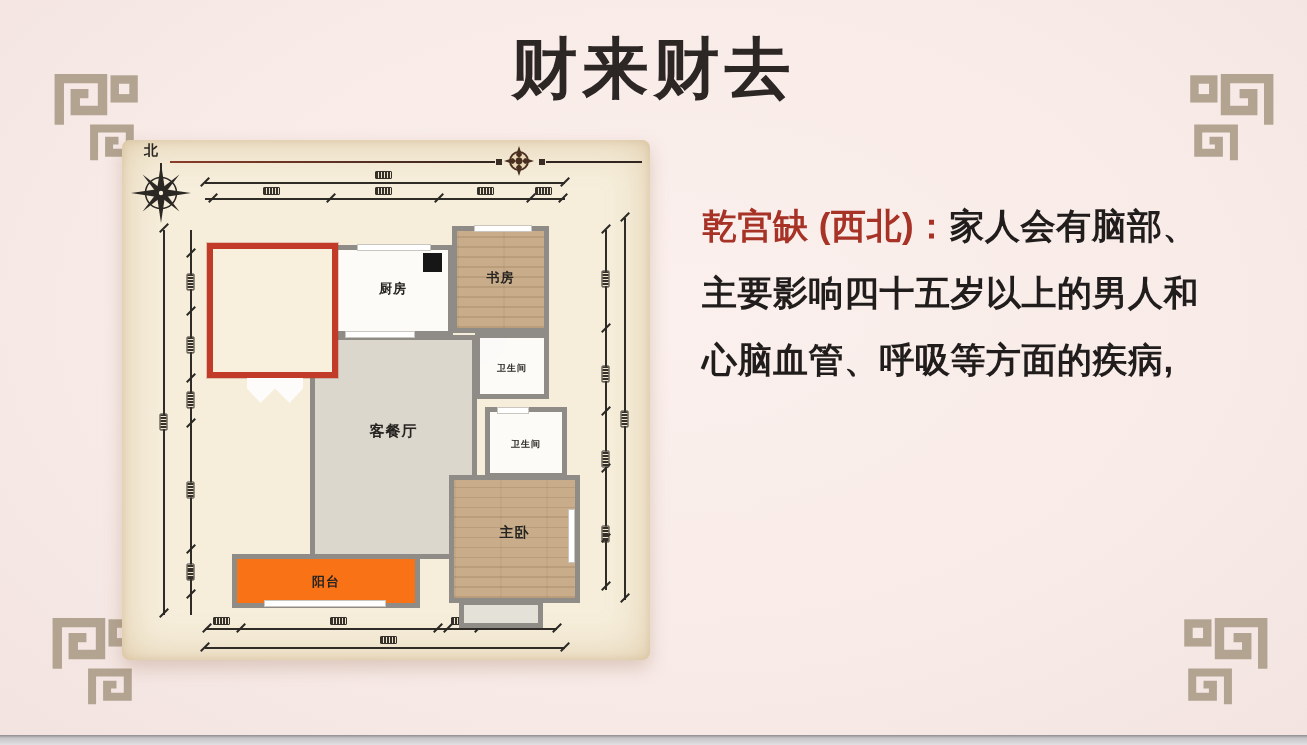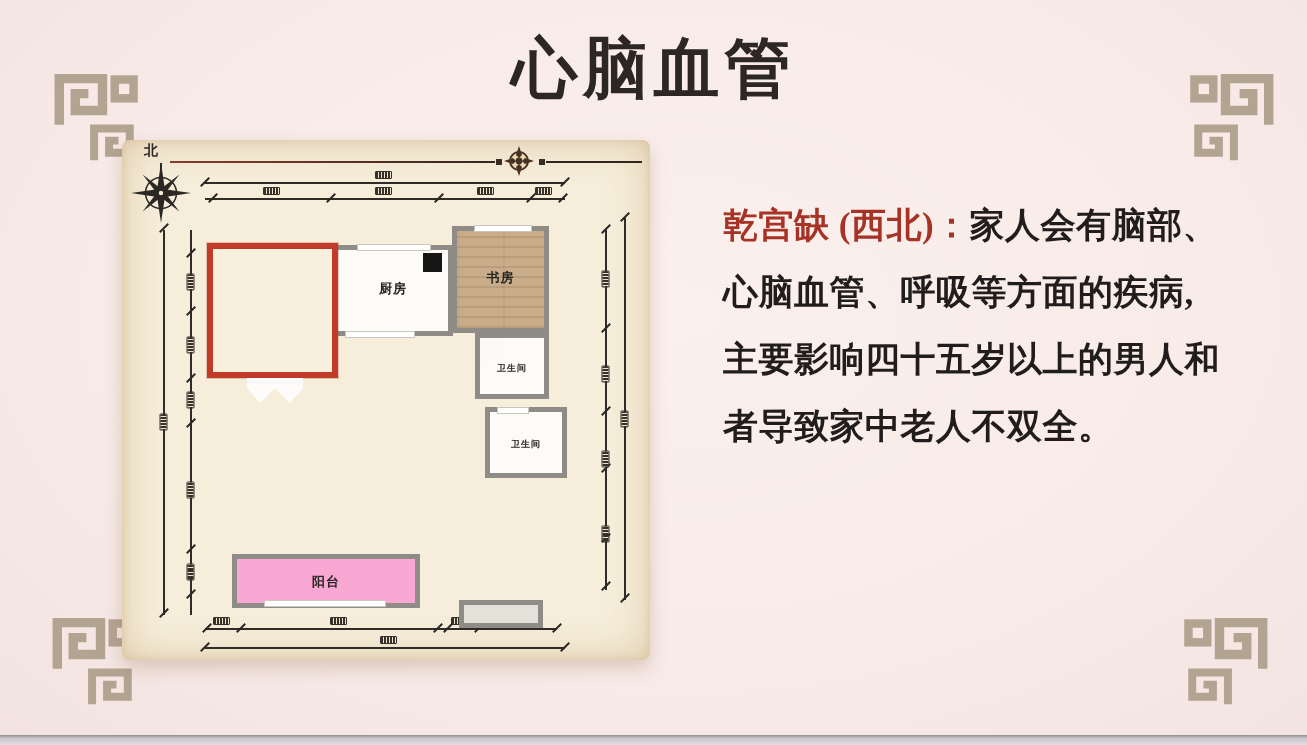--- a/index.html
+++ b/index.html
@@ -18,23 +18,23 @@
   .title{
     position:absolute; left:0; top:24px; width:1307px;
     text-align:center; font-size:66px; font-weight:900;
     letter-spacing:5px; color:#2c2624;
   }
   
   .ornament{ position:absolute; width:86px; height:94px; color:#b3a492; }
   .ornament.flip{ transform:scaleX(-1); }
   
   .desc{
-    position:absolute; left:723px; top:192px; width:580px;
+    position:absolute; left:702px; top:192px; width:580px;
     font-size:35px; line-height:67px; font-weight:600; color:#201d1c;
-    letter-spacing:0.5px; white-space:nowrap;font-family:Liberation Serif, serif;
+    letter-spacing:0.5px; white-space:nowrap;
   }
   .desc .lead{ color:#a73226; font-weight:800; }
   
   .panel{
     position:absolute; left:122px; top:140px; width:528px; height:520px;
     background:#f6eedb; border-radius:8px;
     box-shadow: inset 0 0 42px rgba(187,148,94,.42), inset 0 0 8px rgba(187,148,94,.28),
                 0 8px 18px rgba(150,110,80,.28);
   }
   .panel *{ position:absolute; }
@@ -64,21 +64,21 @@
     position:absolute; left:0; width:100%; text-align:center;
     font-weight:800; color:#262421; letter-spacing:1px;
   }
   .wood{
     background:#c9ad8b;
     background-image:repeating-linear-gradient(0deg, rgba(96,62,30,.14) 0 1.5px, rgba(0,0,0,0) 1.5px 10px),
                      repeating-linear-gradient(90deg, rgba(96,62,30,.06) 0 2px, rgba(0,0,0,0) 2px 46px);
   }
   .white-room{ background:#fcfbf7; }
   .grey-room{ background:#dcd7cd; }
-  .balcony-room{ background:#f9a8d4;text-decoration:underline; }
+  .balcony-room{ background:#f97316;text-decoration:underline; }
   .highlight{
     left:85px; top:103px; width:131px; height:135px;
     border:6px solid #c23a28; background:#f8efdd;
     box-shadow:0 0 0 1px rgba(160,60,40,.25);
   }
   .win{ background:#ffffff; box-shadow:0 0 0 1px #c9c6c0; }
   .arc{ background:#fbfaf7; opacity:.9; }
   .entry-door{
     left:125px; top:238px; width:56px; height:25px; background:#fdfcfa;
     clip-path:polygon(0 0,100% 0,100% 42%,76% 100%,50% 42%,24% 100%,0 42%);
@@ -116,21 +116,21 @@
     </g>
   </svg>
   <svg class="ornament flip" style="left:1184px; top:616px;" viewBox="0 0 90 100">
     <g fill="none" stroke="currentColor">
       <path d="M7,56 L7,7 L53,7 L53,41 L24,41 L24,23 L38,23" stroke-width="10"></path>
       <rect x="66" y="8" width="20" height="20" stroke-width="9"></rect>
       <path d="M44,94 L44,60 L82,60 L82,86 L60,86 L60,73 L70,73" stroke-width="8.5"></path>
     </g>
   </svg>
 
-  <div class="title">心脑血管</div>
+  <div class="title">财来财去</div>
 
   <div class="panel">
 
     <div class="compass-label">北</div>
     <svg class="compass" width="62" height="62" viewBox="0 0 64 64">
       <circle cx="32" cy="32" r="16" fill="none" stroke="#2b2824" stroke-width="1.6"></circle>
       <g fill="#2b2824">
         <polygon points="32,1 36,28 32,32 28,28"></polygon>
         <polygon points="32,63 36,36 32,32 28,36"></polygon>
         <polygon points="1,32 28,28 32,32 28,36"></polygon>
@@ -222,27 +222,34 @@
       <span class="blob" style="left:125px;top:-11px;"></span>
       <span class="blob" style="left:246px;top:-11px;"></span>
       <span class="blob" style="left:308px;top:-11px;"></span>
     </div>
     <div class="dim h" style="left:83px;top:507px;width:360px;">
       <span class="tick" style="left:-6px;"></span>
         <span class="tick" style="left:354px;"></span>
       <span class="blob" style="left:175px;top:-11px;"></span>
     </div>
 
+    <div class="room grey-room" style="left:188px;top:195px;width:167px;height:224px;">
+      <div class="lbl" style="top:82px;font-size:15px;">客餐厅</div>
+    </div>
 
     <div class="room balcony-room" style="left:110px;top:414px;width:188px;height:54px;">
       <div class="lbl" style="top:14px;font-size:13px;">阳台</div>
       <div class="win" style="left:28px;top:42px;width:120px;height:5px;"></div>
     </div>
 
 
+    <div class="room wood" style="left:327px;top:335px;width:131px;height:128px;">
+      <div class="lbl" style="top:44px;font-size:14px;">主卧</div>
+      <div class="win" style="left:115px;top:30px;width:5px;height:52px;"></div>
+    </div>
 
     <div class="room" style="left:337px;top:460px;width:84px;height:28px;background:#e4e1d8;"></div>
 
     <div class="room white-room" style="left:211px;top:105px;width:120px;height:91px;">
       <div style="position:absolute;right:6px;top:3px;width:19px;height:19px;background:#161616;"></div>
       <div class="lbl" style="top:30px;font-size:13px;">厨房</div>
       <div class="win" style="left:20px;top:-5px;width:72px;height:5px;"></div>
       <div class="win" style="left:8px;top:82px;width:68px;height:5px;"></div>
     </div>
 
@@ -261,19 +268,18 @@
       <div class="win" style="left:8px;top:-4px;width:30px;height:5px;"></div>
     </div>
 
     <div class="highlight"></div>
 
     <div class="entry-door"></div>
   </div>
 
   <div class="desc">
     <div><span class="lead">乾宫缺 (西北)：</span><span>家人会有脑部、</span></div>
+    <div>主要影响四十五岁以上的男人和</div>
     <div>心脑血管、呼吸等方面的疾病,</div>
-    <div>主要影响四十五岁以上的男人和</div>
-    <div>者导致家中老人不双全。</div>
   </div>
 
   <div class="bottom-strip"></div>
 </div>
 
 </body></html>

